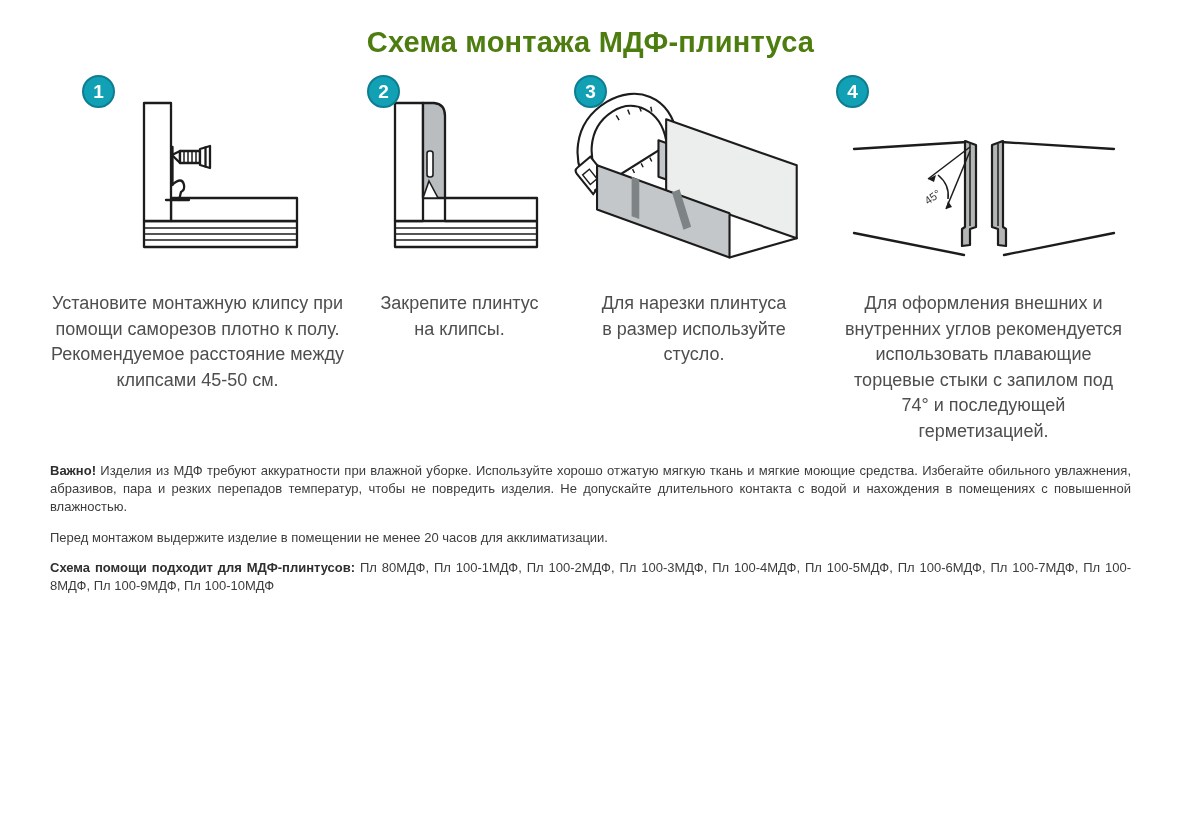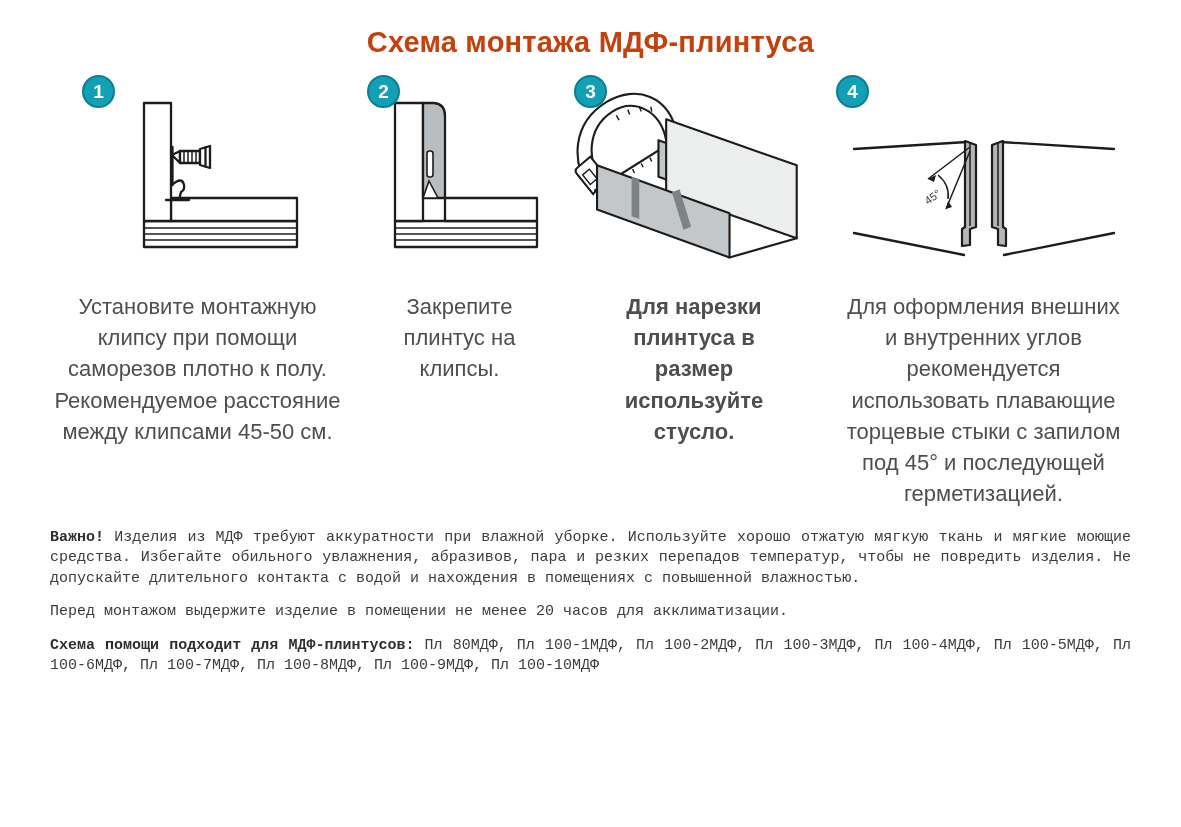--- a/index.html
+++ b/index.html
@@ -4,21 +4,21 @@
 <style>
   html,body{margin:0;padding:0;background:#ffffff;}
   body{
     width:1181px;height:827px;overflow:hidden;
     font-family:"Liberation Sans", sans-serif;
     color:#3c3c3c;
   }
   .page{padding:22px 50px 0 50px;box-sizing:border-box;}
   .title{
     text-align:center;
-    color:#c2410c;
+    color:#4d7c0f;
     font-size:29px;
     font-weight:bold;
     margin:4px 0 16px 0;
     letter-spacing:.2px;
   }
   .steps-row{
     display:flex;
     justify-content:space-between;
     align-items:flex-start;
   }
@@ -37,36 +37,35 @@
   }
   .step-col.c1 .step-circle{left:32px;}
   .illus{
     height:192px;width:100%;
     display:flex;align-items:flex-end;justify-content:center;
     margin-top:6px;
   }
   .caption{
     margin-top:18px;
     text-align:center;
-    font-size:22px;
+    font-size:18px;
     line-height:1.42;
     color:#4e4e4e;
   }
   .step-col.c1 .caption{max-width:298px;}
   .step-col.c2 .caption{max-width:168px;}
-  .step-col.c3 .caption{max-width:196px;font-weight:bold;}
+  .step-col.c3 .caption{max-width:196px;}
   .step-col.c4 .caption{max-width:282px;}
   .notes{margin-top:18px;}
   .notes p, .footer-note{
     margin:0 0 13px 0;
-    font-size:15px;
+    font-size:13px;
     line-height:1.37;
     text-align:justify;
     color:#3c3c3c;
-    font-family:Liberation Mono, monospace;
   }
   .lead{font-weight:bold;color:#2e2e2e;}
   .footer-note{margin-bottom:0;}
   svg .ln{stroke:#1c1c1c;stroke-width:2.3;fill:none;stroke-linecap:round;stroke-linejoin:round;}
   svg .fw{fill:#ffffff;stroke:#1c1c1c;stroke-width:2.3;stroke-linejoin:round;}
   svg .fg{fill:#b9bdbf;stroke:#1c1c1c;stroke-width:2.3;stroke-linejoin:round;}
   svg .fb{fill:#c3c7c9;stroke:#1c1c1c;stroke-width:2.2;stroke-linejoin:round;}
   svg .thin{stroke:#1c1c1c;stroke-width:1.5;fill:none;}
 </style>
 </head>
@@ -179,21 +178,21 @@
           <g>
             <path class="thin" d="M118,32 L76,64"></path>
             <path class="thin" d="M118,36 L94,94"></path>
             <polygon points="76,64 84,60 82,67" fill="#1c1c1c"></polygon>
             <polygon points="94,94 96,86 100,92" fill="#1c1c1c"></polygon>
             <path class="thin" d="M86,60 Q98,70 96,84"></path>
             <text x="76" y="90" font-size="11" fill="#333333" transform="rotate(-36 76 90)">45°</text>
           </g>
         </svg>
       </div>
-      <div class="caption">Для оформления внешних и внутренних углов рекомендуется использовать плавающие торцевые стыки с запилом под 45° и последующей герметизацией.</div>
+      <div class="caption">Для оформления внешних и внутренних углов рекомендуется использовать плавающие торцевые стыки с запилом под 74° и последующей герметизацией.</div>
     </div>
 
   </div>
 
   <div class="notes">
     <p><b class="lead">Важно!</b> <span>Изделия из МДФ требуют аккуратности при влажной уборке. Используйте хорошо отжатую мягкую ткань и мягкие моющие средства. Избегайте обильного увлажнения, абразивов, пара и резких перепадов температур, чтобы не повредить изделия. Не допускайте длительного контакта с водой и нахождения в помещениях с повышенной влажностью.</span></p>
     <p><span>Перед монтажом выдержите изделие в помещении не менее 20 часов для акклиматизации.</span></p>
   </div>
 
   <p class="footer-note"><b class="lead">Схема помощи подходит для МДФ-плинтусов:</b> <span>Пл 80МДФ, Пл 100-1МДФ, Пл 100-2МДФ, Пл 100-3МДФ, Пл 100-4МДФ, Пл 100-5МДФ, Пл 100-6МДФ, Пл 100-7МДФ, Пл 100-8МДФ, Пл 100-9МДФ, Пл 100-10МДФ</span></p>

